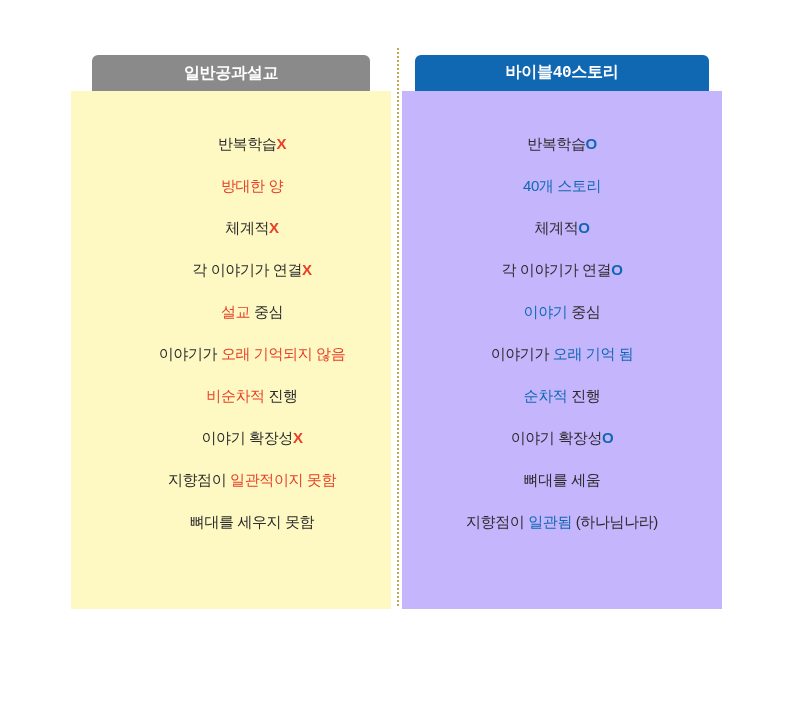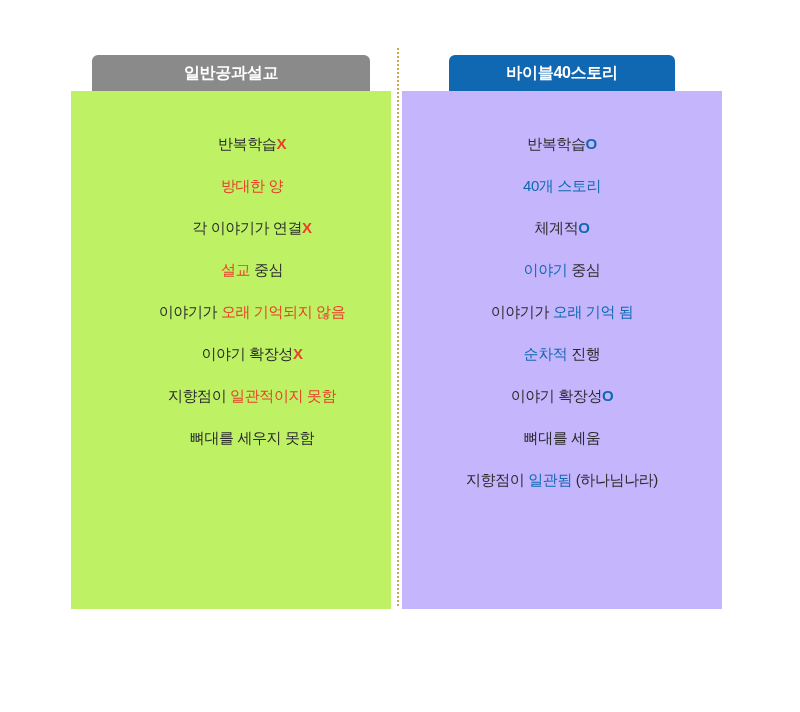--- a/index.html
+++ b/index.html
@@ -47,22 +47,23 @@
   }
   .col-left .col-head {
     background: #8a8a8a;
     border-radius: 6px 6px 0 0;
     width: 278px;
     margin: 0 auto;
   }
   .col-right .col-head {
     background: #1068b3;
     border-radius: 6px 6px 0 0;
-    width: 226px;
+    width: 294px;
     margin: 0 auto;
+    font-family: Liberation Mono, monospace;
   }
   .col-body {
     height: 518px;
     padding-top: 4px;
     box-sizing: border-box;
   }
   .col-left .col-body  { background: #ececec; }
   .col-right .col-body { background: #fdf6d2; }
 
   .row {
@@ -88,38 +89,41 @@
 </style>
 </head>
 <body>
 
 <div class="canvas">
 
   <div class="divider"></div>
 
   <div class="col col-left">
     <div class="col-head" style="background: rgb(138, 138, 138);">일반공과설교</div>
-    <div class="col-body" style="background: #bef264; padding-left: 42px;">
+    <div class="col-body" style="background: #fef9c3; padding-left: 42px;">
       <div class="row"><span class="frag">반복학습</span><span class="frag mark mark-x">X</span></div>
       <div class="row"><span class="frag hl-red">방대한 양</span></div>
+      <div class="row"><span class="frag">체계적</span><span class="frag mark mark-x">X</span></div>
       <div class="row"><span class="frag">각 이야기가 연결</span><span class="frag mark mark-x">X</span></div>
       <div class="row"><span class="frag hl-red">설교</span><span class="frag"> 중심</span></div>
       <div class="row"><span class="frag">이야기가 </span><span class="frag hl-red">오래 기억되지 않음</span></div>
+      <div class="row"><span class="frag hl-red">비순차적</span><span class="frag"> 진행</span></div>
       <div class="row"><span class="frag">이야기 확장성</span><span class="frag mark mark-x">X</span></div>
       <div class="row"><span class="frag">지향점이 </span><span class="frag hl-red">일관적이지 못함</span></div>
       <div class="row"><span class="frag">뼈대를 세우지 못함</span></div>
     </div>
   </div>
 
   <div class="col col-right">
     <div class="col-head" style="background: rgb(16, 104, 179);">바이블40스토리</div>
     <div class="col-body" style="background: #c4b5fd;">
       <div class="row"><span class="frag">반복학습</span><span class="frag mark mark-o">O</span></div>
       <div class="row"><span class="frag hl-blue">40개 스토리</span></div>
       <div class="row"><span class="frag">체계적</span><span class="frag mark mark-o">O</span></div>
+      <div class="row"><span class="frag">각 이야기가 연결</span><span class="frag mark mark-o">O</span></div>
       <div class="row"><span class="frag hl-blue">이야기</span><span class="frag"> 중심</span></div>
       <div class="row"><span class="frag">이야기가 </span><span class="frag hl-blue">오래 기억 됨</span></div>
       <div class="row"><span class="frag hl-blue">순차적</span><span class="frag"> 진행</span></div>
       <div class="row"><span class="frag">이야기 확장성</span><span class="frag mark mark-o">O</span></div>
       <div class="row"><span class="frag">뼈대를 세움</span></div>
       <div class="row"><span class="frag">지향점이 </span><span class="frag hl-blue">일관됨</span><span class="frag"> (하나님나라)</span></div>
     </div>
   </div>
 
 </div>

